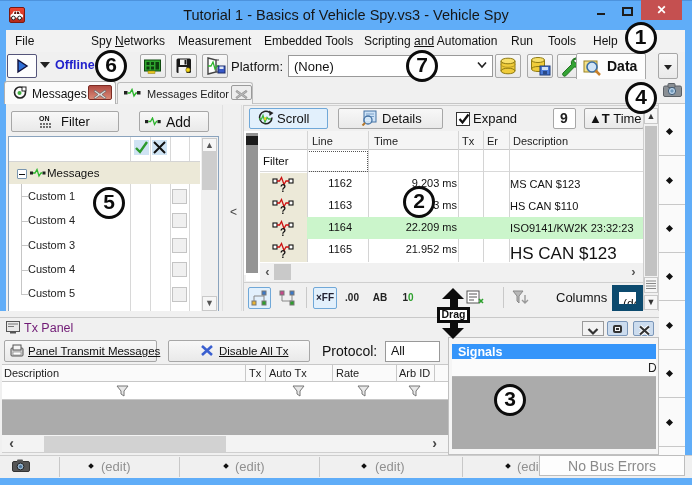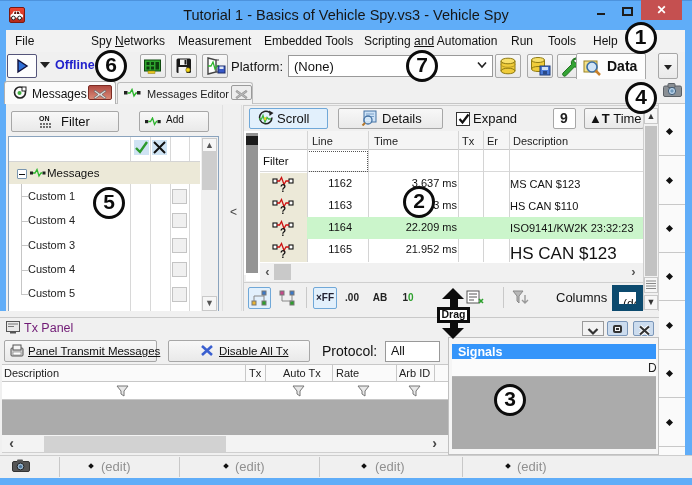--- a/index.html
+++ b/index.html
@@ -196,21 +196,21 @@
         <circle cx="12" cy="13" r="0.9"></circle>
       </g>
     </svg>
 <div class="a" style="left:61px;top:114px;font-size:13px;color:#111;">Filter</div>
 <div class="btn" style="left:139px;top:111px;width:70px;height:21px;"></div>
 <svg class="a" style="left:145px;top:117px;" width="18" height="10">
       <rect x="0" y="3" width="3.2" height="3.2" fill="#222"></rect>
       <rect x="12.5" y="3" width="3.2" height="3.2" fill="#222"></rect>
       <polyline points="3.2,4.5 5.5,4.5 7.5,1 9.5,7.5 11.5,4.5 12.5,4.5" fill="none" stroke="#2db52d" stroke-width="1.3"></polyline>
     </svg>
-<div class="a" style="left:166px;top:114px;font-size:10px;color:#111;">Add</div>
+<div class="a" style="left:166px;top:114px;font-size:14px;color:#111;">Add</div>
 
 <div class="a" style="left:8px;top:136px;width:211px;height:177px;background:#fff;border:1px solid #8aa3bd;"></div>
 
 <svg class="a" style="left:134px;top:140px;" width="15" height="15">
       <rect x="0" y="0" width="15" height="15" fill="#cfe3f3"></rect>
       <path d="M2 8 L6 12 L13 2" stroke="#2c9a2c" stroke-width="2.4" fill="none"></path>
     </svg>
 <svg class="a" style="left:152px;top:140px;" width="15" height="15">
       <rect x="0" y="0" width="15" height="15" fill="#cfe3f3"></rect>
       <path d="M2 2 L13 13 M13 2 L2 13" stroke="#111" stroke-width="2" fill="none"></path>
@@ -333,21 +333,21 @@
       <rect x="1" y="3" width="4" height="4" fill="#fff" stroke="#111" stroke-width="1.1"></rect>
       <rect x="17" y="3" width="4" height="4" fill="#fff" stroke="#111" stroke-width="1.1"></rect>
       <polyline points="5,5 7.5,5 9.5,1.5 12,8.5 14,5 17,5" fill="none" stroke="#cc1111" stroke-width="1.3"></polyline>
       <text x="8" y="15.5" font-size="10" font-weight="bold" fill="#111">?</text>
     </svg>
 
 <div class="a" style="left:300px;top:177px;width:52px;height:13px;font-size:11px;color:#111;text-align:right;">1162</div>
 <div class="a" style="left:300px;top:199px;width:52px;height:13px;font-size:11px;color:#111;text-align:right;">1163</div>
 <div class="a" style="left:300px;top:221px;width:52px;height:13px;font-size:11px;color:#111;text-align:right;">1164</div>
 <div class="a" style="left:300px;top:243px;width:52px;height:13px;font-size:11px;color:#111;text-align:right;">1165</div>
-<div class="a" style="left:380px;top:177px;width:77px;height:13px;font-size:11px;color:#111;text-align:right;">3.637 ms</div>
+<div class="a" style="left:380px;top:177px;width:77px;height:13px;font-size:11px;color:#111;text-align:right;">9.203 ms</div>
 <div class="a" style="left:380px;top:199px;width:77px;height:13px;font-size:11px;color:#111;text-align:right;">21.833 ms</div>
 <div class="a" style="left:380px;top:221px;width:77px;height:13px;font-size:11px;color:#111;text-align:right;">22.209 ms</div>
 <div class="a" style="left:380px;top:243px;width:77px;height:13px;font-size:11px;color:#111;text-align:right;">21.952 ms</div>
 <div class="a" style="left:510px;top:178px;font-size:11px;color:#111;">MS CAN $123</div>
 <div class="a" style="left:510px;top:200px;font-size:11px;color:#111;">HS CAN $110</div>
 <div class="a" style="left:510px;top:222px;font-size:11px;color:#111;">ISO9141/KW2K 23:32:23</div>
 <div class="a" style="left:510px;top:244px;font-size:17px;color:#111;">HS CAN $123</div>
 
 <div class="a" style="left:259.5px;top:263px;width:383.5px;height:18px;background:#f1f1f1;"></div>
 <div class="a" style="left:261px;top:265px;width:13px;height:13px;font-size:13px;font-weight:bold;color:#555;text-align:center;line-height:13px;">‹</div>
@@ -431,21 +431,21 @@
       <path d="M2 2 L12 11 M12 2 L2 11" stroke="#3a5fd0" stroke-width="2.6"></path>
     </svg>
 <div class="a" style="left:219px;top:345px;font-size:11.5px;color:#111;text-decoration:underline;">Disable All Tx</div>
 <div class="a" style="left:322px;top:343px;font-size:14px;color:#111;">Protocol:</div>
 <div class="a" style="left:385px;top:341px;width:55px;height:21px;background:#fff;border:1px solid #999;"></div>
 <div class="a" style="left:391px;top:344px;font-size:12.5px;color:#111;">All</div>
 
 <div class="a" style="left:2px;top:364px;width:446px;height:18px;background:#fafafa;border-top:1px solid #c8c8c8;border-bottom:1px solid #c8c8c8;"></div>
 <div class="a" style="left:4px;top:367px;font-size:11px;color:#222;">Description</div>
 <div class="a" style="left:249px;top:367px;font-size:11px;color:#222;">Tx</div>
-<div class="a" style="left:269px;top:367px;font-size:11px;color:#222;margin-left:14px;">Auto Tx</div>
+<div class="a" style="left:269px;top:367px;font-size:11px;color:#222;">Auto Tx</div>
 <div class="a" style="left:336px;top:367px;font-size:11px;color:#222;">Rate</div>
 <div class="a" style="left:399px;top:367px;font-size:11px;color:#222;">Arb ID</div>
 <div class="gline" style="left:245px;top:364px;height:36px;background:#c8c8c8;"></div>
 <div class="gline" style="left:265px;top:364px;height:36px;background:#c8c8c8;"></div>
 <div class="gline" style="left:332px;top:364px;height:36px;background:#c8c8c8;"></div>
 <div class="gline" style="left:396px;top:364px;height:36px;background:#c8c8c8;"></div>
 <div class="gline" style="left:434px;top:364px;height:36px;background:#c8c8c8;"></div>
 
 <div class="a" style="left:2px;top:382px;width:446px;height:18px;background:#fff;border-bottom:1px solid #c8c8c8;"></div>
 <svg class="a" style="left:116px;top:385px;" width="13" height="12">
@@ -487,20 +487,21 @@
 <div class="gline" style="left:319px;top:457px;height:20px;background:#c8c8c8;"></div>
 <div class="gline" style="left:462px;top:457px;height:20px;background:#c8c8c8;"></div>
 <div class="diam" style="left:89px;top:464px;width:4px;height:4px;"></div>
 <div class="diam" style="left:223.5px;top:464px;width:4px;height:4px;"></div>
 <div class="diam" style="left:362px;top:464px;width:4px;height:4px;"></div>
 <div class="diam" style="left:505.5px;top:464px;width:4px;height:4px;"></div>
 <div class="a" style="left:101px;top:459px;font-size:13px;color:#909090;">(edit)</div>
 <div class="a" style="left:235px;top:459px;font-size:13px;color:#909090;">(edit)</div>
 <div class="a" style="left:375px;top:459px;font-size:13px;color:#909090;">(edit)</div>
 <div class="a" style="left:517px;top:459px;font-size:13px;color:#909090;">(edit)</div>
+<div class="a" style="left:539px;top:455px;width:146px;height:21px;background:#fdfdfd;border:1px solid #bdbdbd;text-align:center;line-height:20px;font-size:14px;color:#8a8a8a;">No Bus Errors</div>
 
 <div class="a" style="left:450px;top:297px;width:8px;height:11px;background:#0c0c0c;z-index:40;"></div>
 <div class="a" style="left:442px;top:288px;width:0;height:0;border-left:11.5px solid transparent;border-right:11.5px solid transparent;border-bottom:11px solid #0c0c0c;z-index:40;"></div>
 <div class="a" style="left:437px;top:306.5px;width:33px;height:16px;background:#fff;border:3px solid #0c0c0c;z-index:41;text-align:center;font-size:10.5px;font-weight:bold;color:#111;line-height:9.5px;">Drag</div>
 <div class="a" style="left:450px;top:322px;width:8px;height:8px;background:#0c0c0c;z-index:40;"></div>
 <div class="a" style="left:442px;top:328px;width:0;height:0;border-left:11.5px solid transparent;border-right:11.5px solid transparent;border-top:11px solid #0c0c0c;z-index:40;"></div>
 
 <div class="circ" style="left:624.5px;top:22px;width:32px;height:32px;font-size:21px;line-height:24px;">1</div>
 <div class="circ" style="left:403px;top:186px;width:32px;height:32px;font-size:21px;line-height:24px;">2</div>
 <div class="circ" style="left:494px;top:384px;width:32px;height:32px;font-size:21px;line-height:24px;">3</div>

